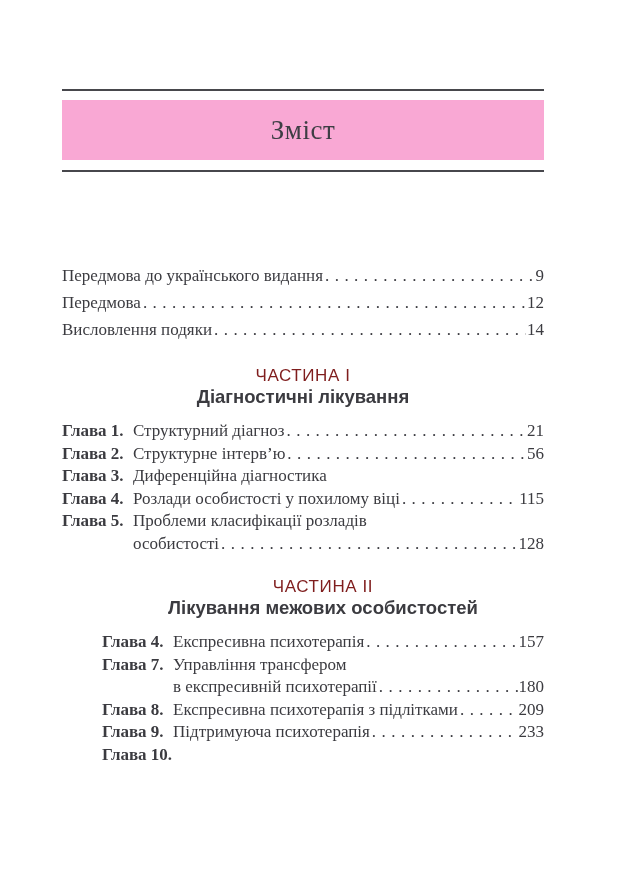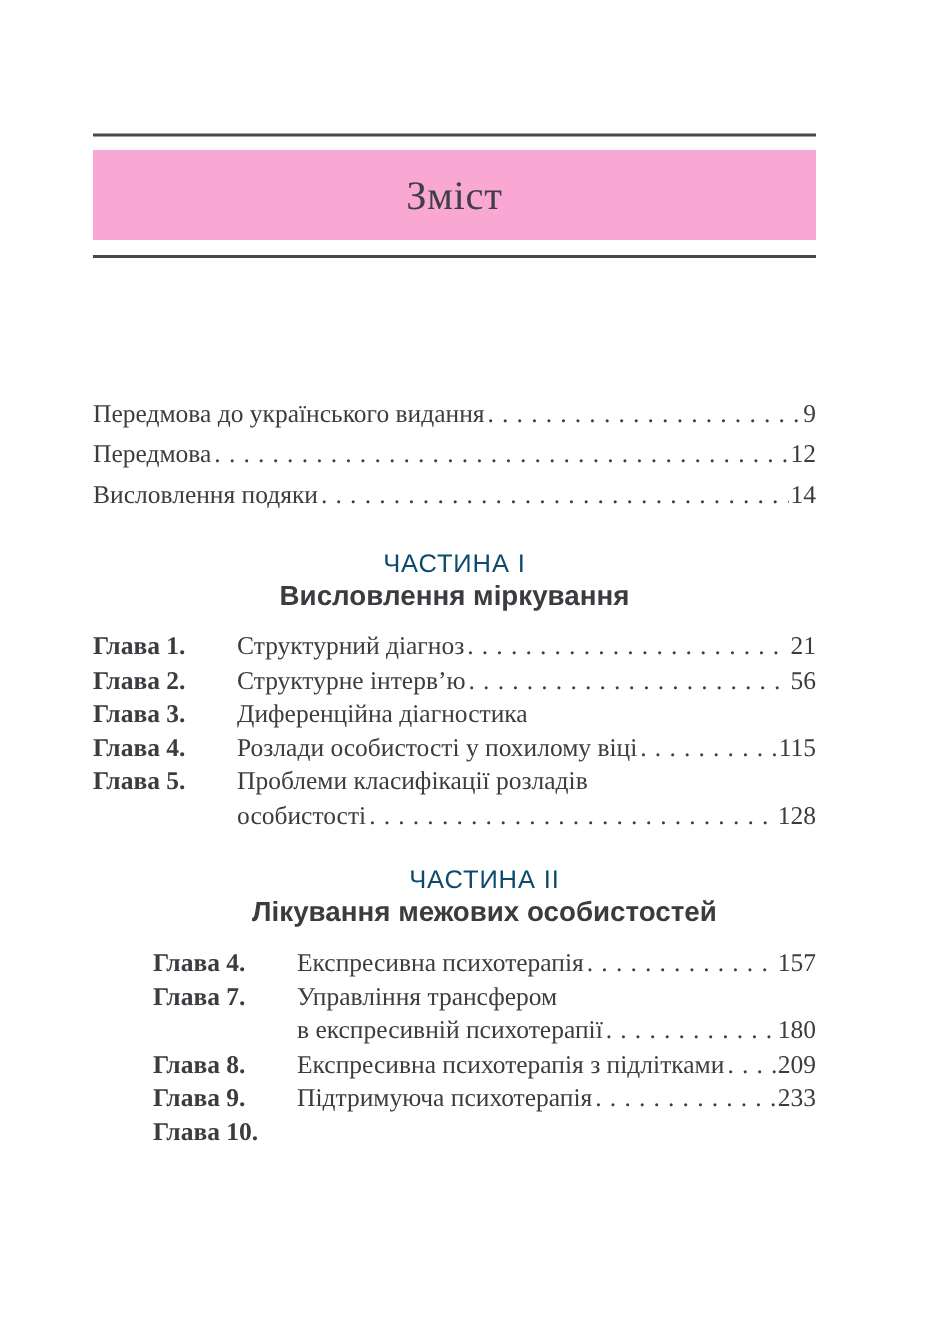--- a/index.html
+++ b/index.html
@@ -44,32 +44,32 @@
     white-space: nowrap;
   }
   .part-block-1 { margin-top: 23px; }
   .part-block-2 { margin-top: 22px; margin-left: 40px; }
   .part-heading {
     text-align: center;
     font-family: "Liberation Sans", sans-serif;
     font-size: 17px;
     line-height: 20px;
     letter-spacing: 0.6px;
-    color: #0c4a6e;
+    color: #7f1d1d;
   }
   .part-subtitle {
     text-align: center;
     font-family: "Liberation Sans", sans-serif;
     font-weight: bold;
     font-size: 18.5px;
     line-height: 22px;
     color: #3b3b40;
   }
   .chapters { margin-top: 12px; font-size: 17px; }
-  .ch-row { display: flex; align-items: flex-start; gap: 25px; }
+  .ch-row { display: flex; align-items: flex-start; }
   .ch-label {
     flex: none;
     width: 71px;
     font-weight: bold;
     line-height: 22.5px;
     white-space: nowrap;
   }
   .ch-body { flex: 1; min-width: 0; }
   .ch-line {
     display: flex;
@@ -116,21 +116,21 @@
       </div>
       <div class="fm-row">
         <span class="t">Висловлення подяки</span>
         <span class="leader"></span>
         <span class="pg">14</span>
       </div>
     </div>
 
     <div class="part-block-1">
       <div class="part-heading">ЧАСТИНА I</div>
-      <div class="part-subtitle">Висловлення міркування</div>
+      <div class="part-subtitle">Діагностичні лікування</div>
       <div class="chapters">
 
         <div class="ch-row">
           <span class="ch-label">Глава 1.</span>
           <span class="ch-body">
             <span class="ch-line">
               <span class="t">Структурний діагноз</span>
               <span class="leader"></span>
               <span class="pg">21</span>
             </span>

